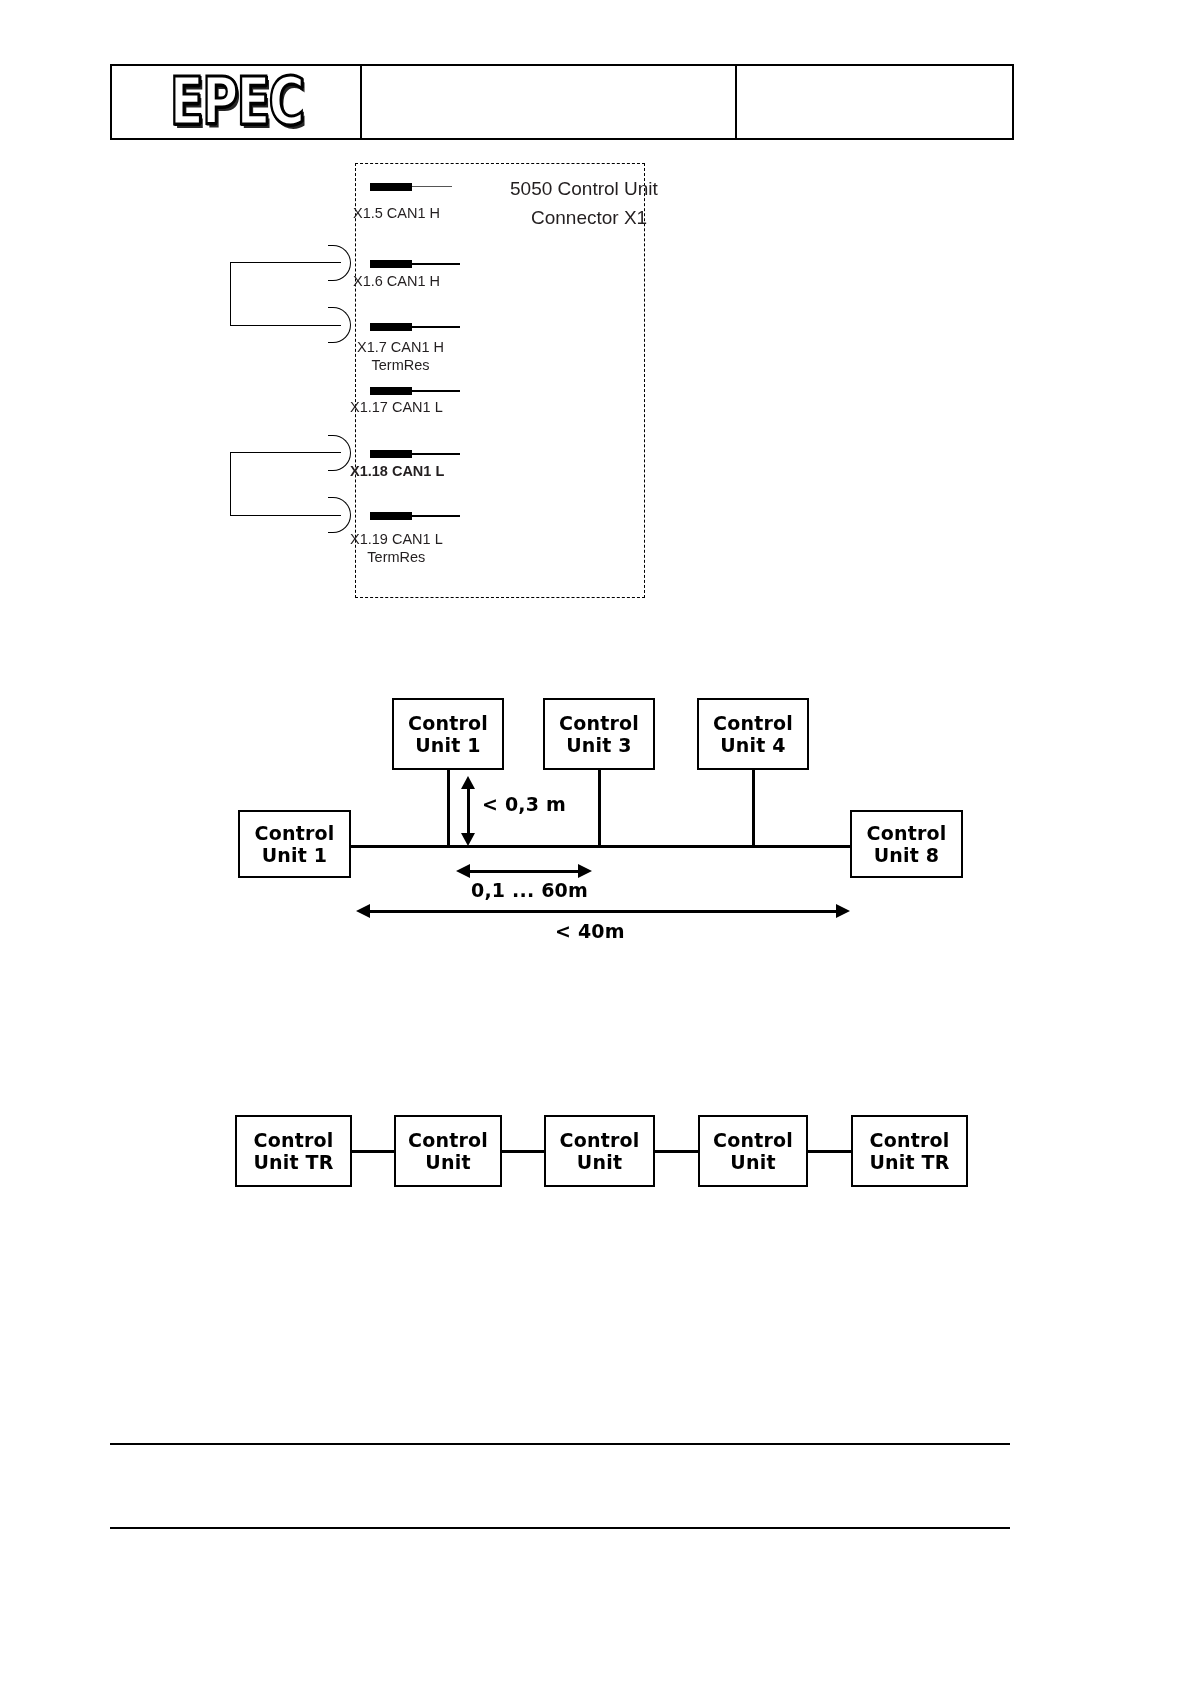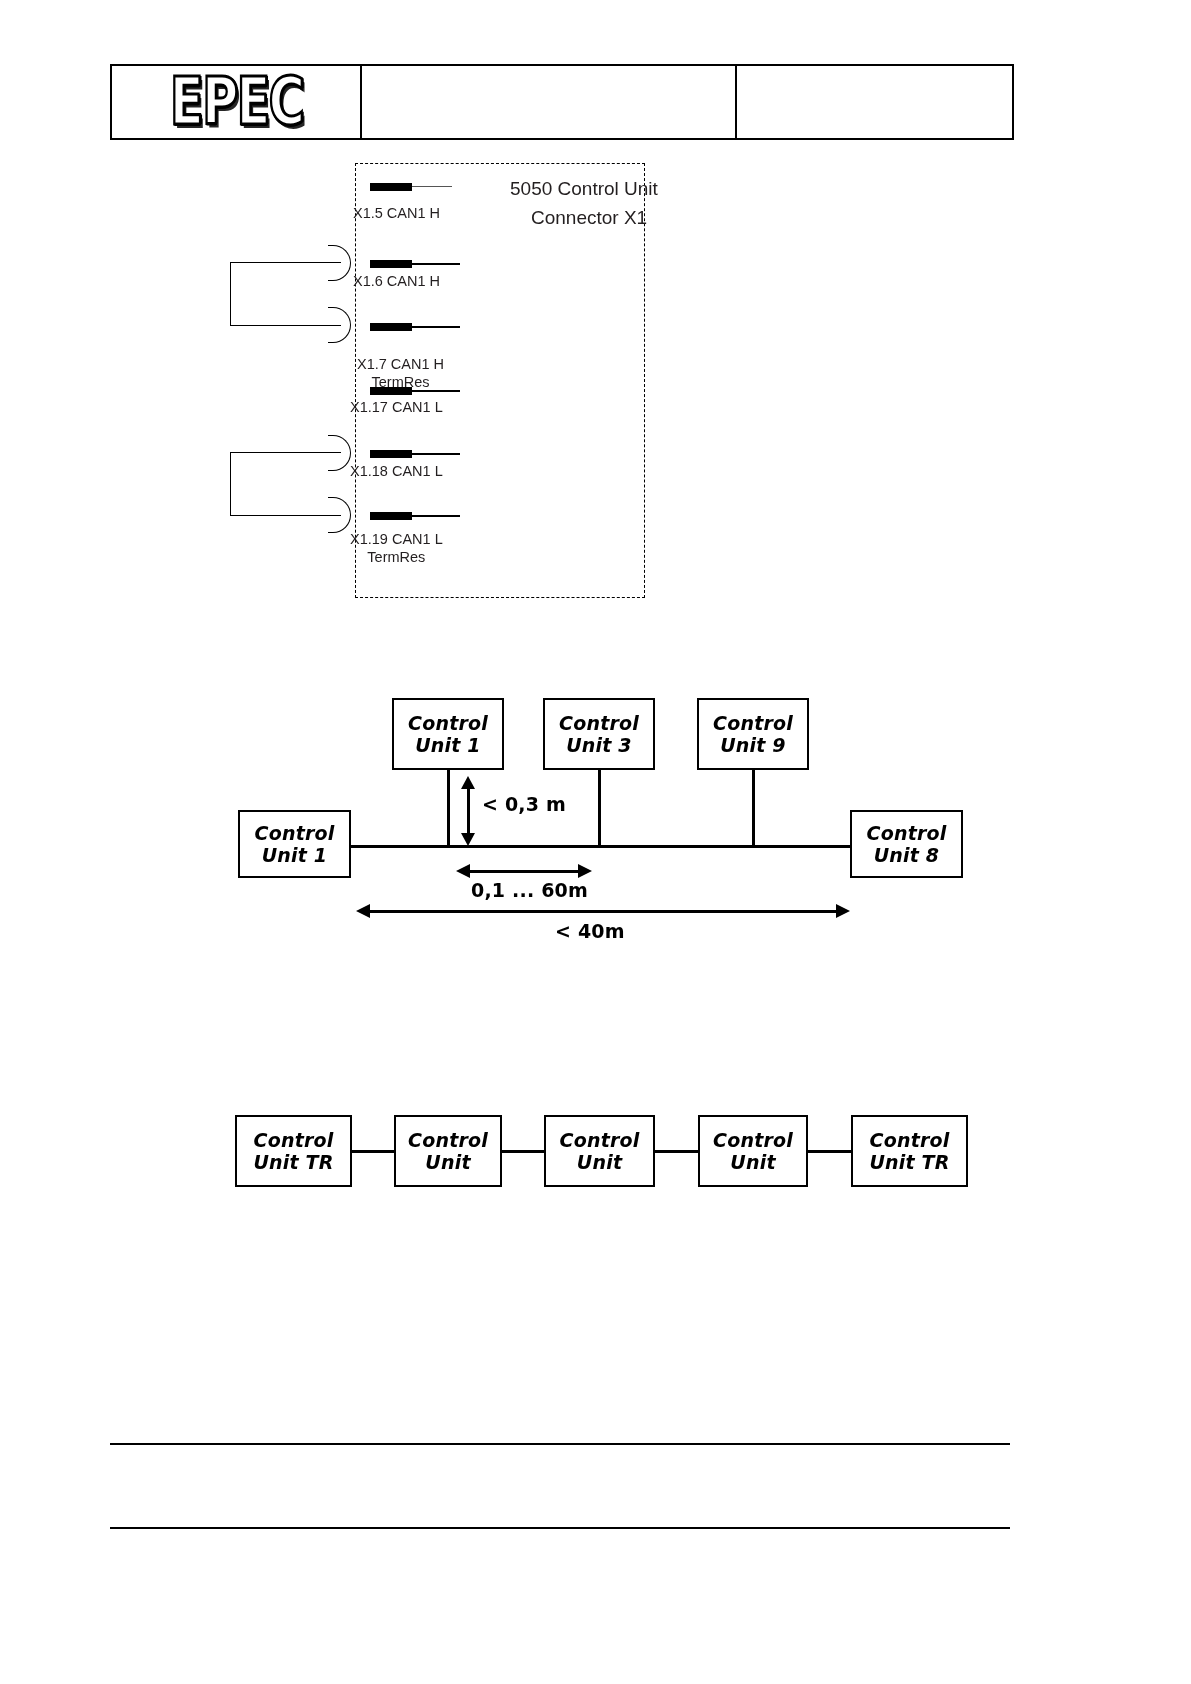--- a/index.html
+++ b/index.html
@@ -66,21 +66,21 @@
 
   
   .fig2{position:absolute;left:230px;top:680px;width:740px;height:280px;}
   .cu-box{
     position:absolute;border:2.5px solid #000;background:#fff;
     display:flex;flex-direction:column;align-items:center;justify-content:center;
     font-family:"DejaVu Sans", sans-serif;
     font-weight:700;font-size:19px;line-height:1.18;letter-spacing:.2px;
     box-sizing:border-box;
   }
-  .cu-box span{display:block;white-space:nowrap;font-style:italic;}
+  .cu-box span{display:block;white-space:nowrap;}
   .wire{position:absolute;background:#000;}
   .dim-text{position:absolute;font-family:"DejaVu Sans", sans-serif;
     font-weight:700;font-size:19px;white-space:nowrap;letter-spacing:.2px;}
 
   
   .arrow-up,.arrow-down{position:absolute;width:0;height:0;
     border-left:7px solid transparent;border-right:7px solid transparent;}
   .arrow-up{border-bottom:13px solid #000;}
   .arrow-down{border-top:13px solid #000;}
   .arrow-left,.arrow-right{position:absolute;width:0;height:0;
@@ -123,36 +123,36 @@
     <div class="pin" style="left:150px;top:110px;">
       <div class="bar"></div>
       <div class="lead"></div>
     </div>
     <div class="pin-label" style="left:133px;top:123px;">X1.6 CAN1 H</div>
 
     <div class="pin" style="left:150px;top:173px;">
       <div class="bar"></div>
       <div class="lead"></div>
     </div>
-    <div class="pin-label two" style="left:137px;top:205px;">
+    <div class="pin-label two" style="left:137px;top:188px;">
       <div>X1.7 CAN1 H</div>
       <div style="text-align:center;">TermRes</div>
     </div>
 
     <div class="pin" style="left:150px;top:237px;">
       <div class="bar"></div>
       <div class="lead"></div>
     </div>
     <div class="pin-label" style="left:130px;top:249px;">X1.17 CAN1 L</div>
 
     <div class="pin" style="left:150px;top:300px;">
       <div class="bar"></div>
       <div class="lead"></div>
     </div>
-    <div class="pin-label" style="left:130px;top:313px;">X1.18 CAN1 L</div>
+    <div class="pin-label" style="left:130px;top:313px;font-weight:bold;">X1.18 CAN1 L</div>
 
     <div class="pin" style="left:150px;top:362px;">
       <div class="bar"></div>
       <div class="lead"></div>
     </div>
     <div class="pin-label two" style="left:130px;top:380px;">
       <div>X1.19 CAN1 L</div>
       <div style="text-align:center;">TermRes</div>
     </div>
 
@@ -170,21 +170,21 @@
     <div class="cu-box" style="left:162px;top:18px;width:112px;height:72px;">
       <span>Control</span>
       <span>Unit 1</span>
     </div>
     <div class="cu-box" style="left:313px;top:18px;width:112px;height:72px;">
       <span>Control</span>
       <span>Unit 3</span>
     </div>
     <div class="cu-box" style="left:467px;top:18px;width:112px;height:72px;">
       <span>Control</span>
-      <span>Unit 9</span>
+      <span>Unit 4</span>
     </div>
 
     <div class="cu-box" style="left:8px;top:130px;width:113px;height:68px;">
       <span>Control</span>
       <span>Unit 1</span>
     </div>
     <div class="cu-box" style="left:620px;top:130px;width:113px;height:68px;">
       <span>Control</span>
       <span>Unit 8</span>
     </div>

